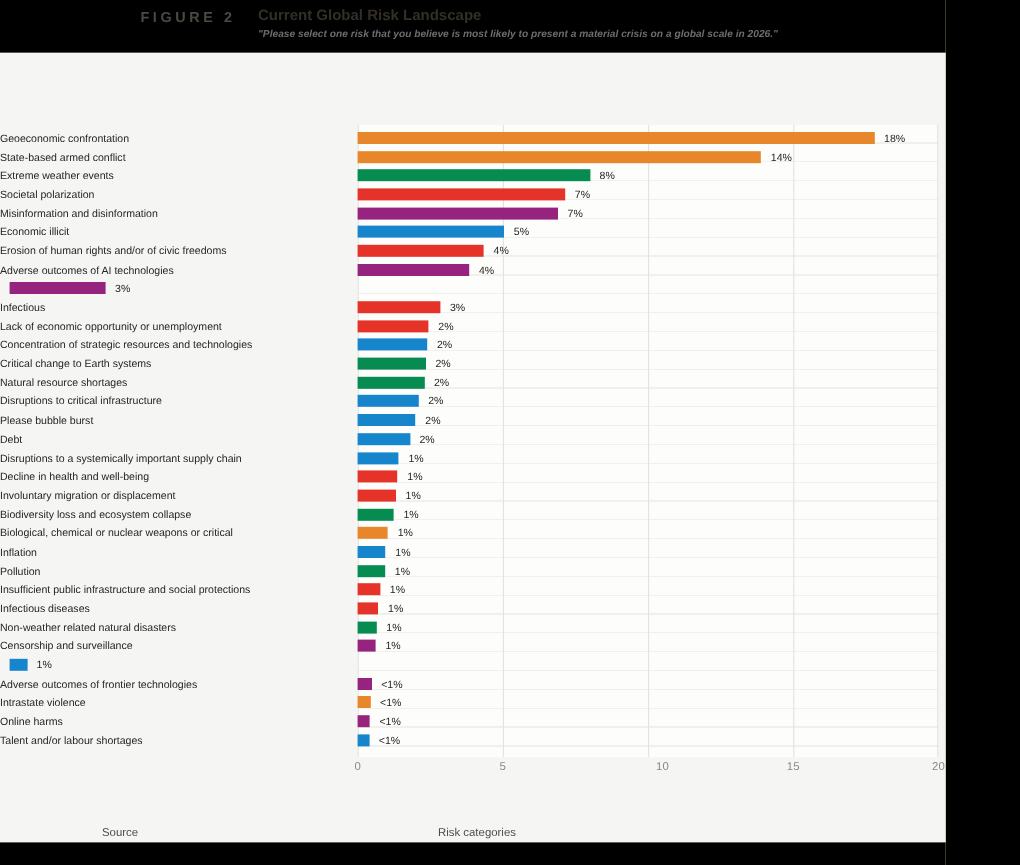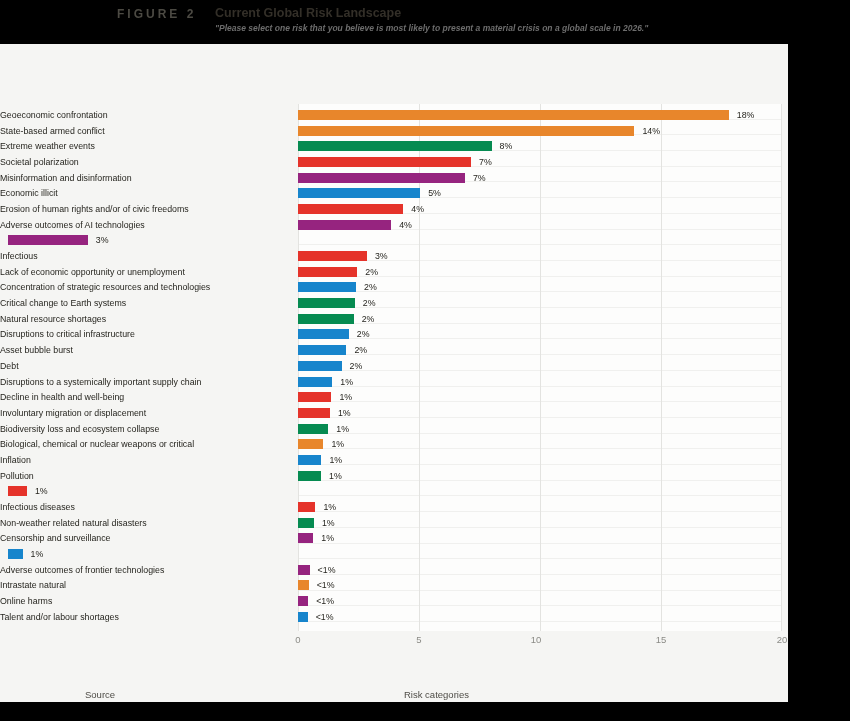--- a/index.html
+++ b/index.html
@@ -25,21 +25,21 @@
   .rbar{height:10px;margin-left:8px;border-radius:0;}
   .rval{margin-left:8px;font-size:8.8px;color:#26251f;white-space:nowrap;}
 
   .xticks{position:absolute;left:0;top:590px;width:850px;height:12px;}
   .xtick{position:absolute;transform:translateX(-50%);font-size:9.5px;color:#8b8b86;}
   .xlabel{position:absolute;left:298px;top:614px;width:484px;text-align:center;font-size:9.5px;font-weight:700;color:#6e6c64;}
 
   
   .source-label{position:absolute;left:85px;top:645px;font-size:9.5px;font-weight:400;color:#4f4d47;}
   .source-line1{position:absolute;left:85px;top:661px;font-size:9.5px;color:#8f8d85;}
-  .legend-title{position:absolute;left:365px;top:645px;font-size:9.5px;color:#4f4d47;margin-left:39px;}
+  .legend-title{position:absolute;left:365px;top:645px;font-size:9.5px;color:#4f4d47;}
   .legend{position:absolute;left:365px;top:660px;display:flex;align-items:center;}
   .legend-item{display:flex;align-items:center;margin-right:26px;}
   .legend-swatch{width:7px;height:14px;margin-right:8px;}
   .legend-label{font-size:9.5px;color:#8f8d85;white-space:nowrap;}
 
   
   .bottom-band{position:absolute;left:0;bottom:0;width:850px;height:19px;background:#000;}
 </style>
 </head>
 <body>
@@ -129,21 +129,21 @@
           <div class="rlabel">Natural resource shortages</div>
           <div class="rbar" style="width: 55.66px; background: rgb(6, 139, 81);"></div>
           <div class="rval">2%</div>
         </div>
         <div class="row">
           <div class="rlabel">Disruptions to critical infrastructure</div>
           <div class="rbar" style="width: 50.82px; background: rgb(23, 133, 204);"></div>
           <div class="rval">2%</div>
         </div>
         <div class="row">
-          <div class="rlabel">Asset bubble burst</div>
+          <div class="rlabel">Please bubble burst</div>
           <div class="rbar" style="width: 48.4px; background: rgb(23, 133, 204);"></div>
           <div class="rval">2%</div>
         </div>
         <div class="row">
           <div class="rlabel">Debt</div>
           <div class="rbar" style="width: 43.56px; background: rgb(23, 133, 204);"></div>
           <div class="rval">2%</div>
         </div>
         <div class="row">
           <div class="rlabel">Disruptions to a systemically important supply chain</div>
@@ -174,20 +174,21 @@
           <div class="rlabel">Inflation</div>
           <div class="rbar" style="width: 23.474px; background: rgb(23, 133, 204);"></div>
           <div class="rval">1%</div>
         </div>
         <div class="row">
           <div class="rlabel">Pollution</div>
           <div class="rbar" style="width: 22.99px; background: rgb(6, 139, 81);"></div>
           <div class="rval">1%</div>
         </div>
         <div class="row">
+          <div class="rlabel">Insufficient public infrastructure and social protections</div>
           <div class="rbar" style="width: 18.876px; background: rgb(229, 51, 42);"></div>
           <div class="rval">1%</div>
         </div>
         <div class="row">
           <div class="rlabel">Infectious diseases</div>
           <div class="rbar" style="width: 17.424px; background: rgb(229, 51, 42);"></div>
           <div class="rval">1%</div>
         </div>
         <div class="row">
           <div class="rlabel">Non-weather related natural disasters</div>
@@ -202,39 +203,39 @@
         <div class="row">
           <div class="rbar" style="width: 14.52px; background: rgb(23, 133, 204);"></div>
           <div class="rval">1%</div>
         </div>
         <div class="row">
           <div class="rlabel">Adverse outcomes of frontier technologies</div>
           <div class="rbar" style="width: 11.616px; background: rgb(150, 36, 127);"></div>
           <div class="rval">&lt;1%</div>
         </div>
         <div class="row">
-          <div class="rlabel">Intrastate natural</div>
+          <div class="rlabel">Intrastate violence</div>
           <div class="rbar" style="width: 10.648px; background: rgb(232, 134, 43);"></div>
           <div class="rval">&lt;1%</div>
         </div>
         <div class="row">
           <div class="rlabel">Online harms</div>
           <div class="rbar" style="width: 10.164px; background: rgb(150, 36, 127);"></div>
           <div class="rval">&lt;1%</div>
         </div>
         <div class="row">
           <div class="rlabel">Talent and/or labour shortages</div>
           <div class="rbar" style="width: 9.68px; background: rgb(23, 133, 204);"></div>
           <div class="rval">&lt;1%</div>
         </div>
       </div>
     <div class="xticks" id="xticks">
         <div class="xtick" style="left: 298px;">0</div>
         <div class="xtick" style="left: 419px;">5</div>
-        <div class="xtick" style="left: 536px;">10</div>
+        <div class="xtick" style="left: 552px;">10</div>
         <div class="xtick" style="left: 661px;">15</div>
         <div class="xtick" style="left: 782px;">20</div>
       </div>
 
     <div class="source-label">Source</div>
     <div class="source-line1">World Economic Forum Global Risks Perception Survey</div>
 
     <div class="legend-title">Risk categories</div>
     <div class="legend" id="legend">
         <div class="legend-item">

